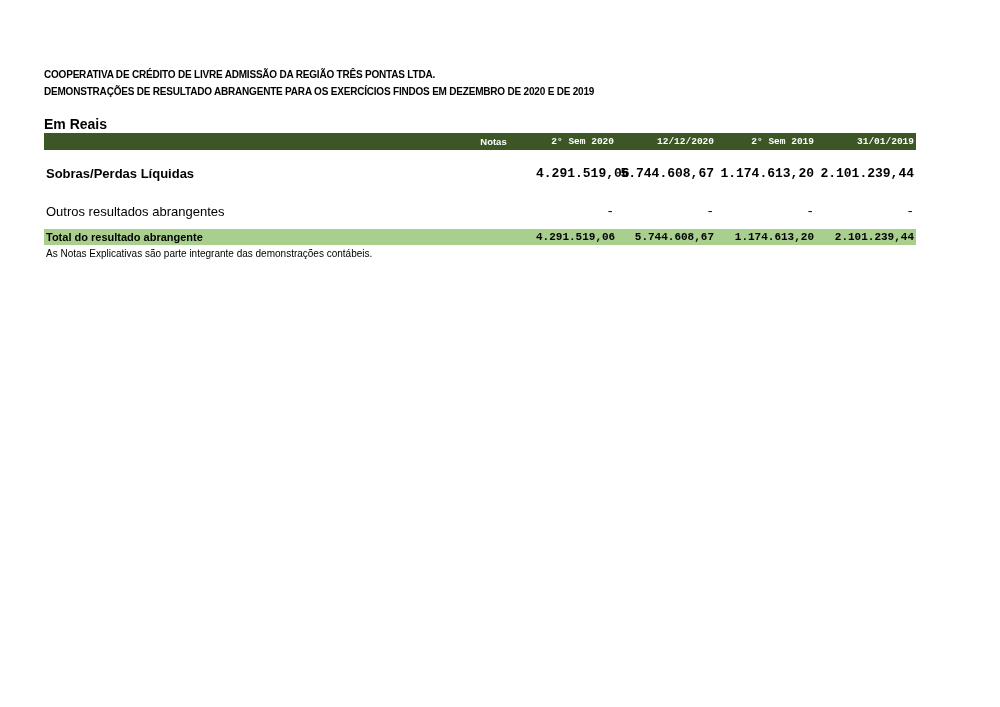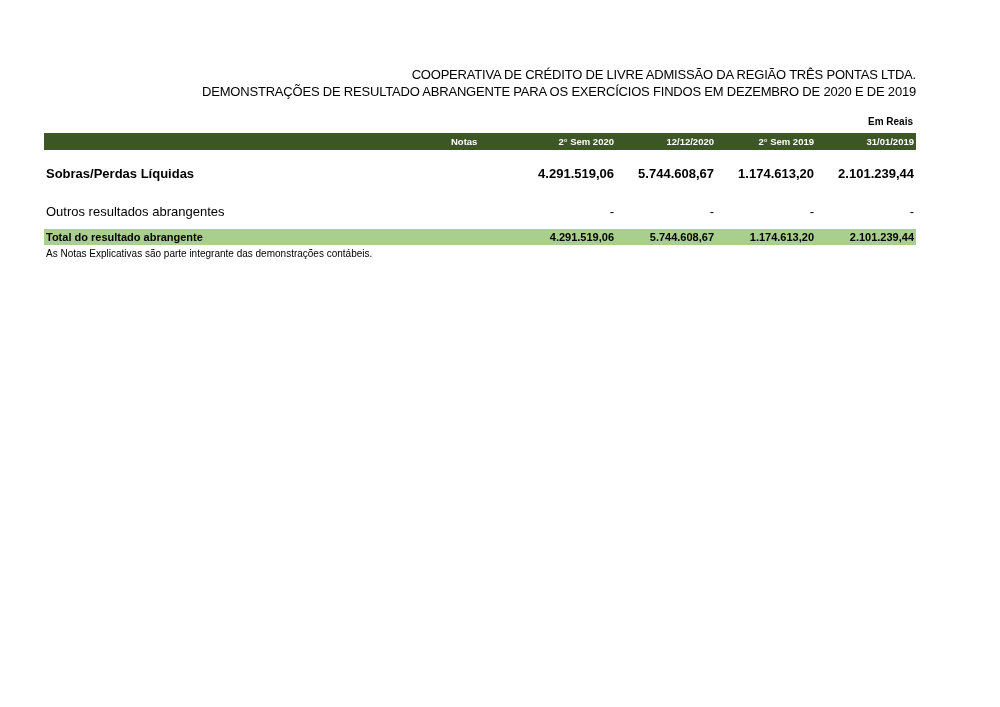--- a/index.html
+++ b/index.html
@@ -11,39 +11,39 @@
   *{box-sizing:border-box;}
   html,body{margin:0;padding:0;}
   body{
     width:1000px;height:707px;background:#ffffff;
     font-family:"Liberation Sans", sans-serif;color:var(--body-text);
   }
   .page{position:relative;width:1000px;height:707px;overflow:hidden;background:#ffffff;}
 
   .titles{
     position:absolute;left:44px;top:66px;width:872px;
-    text-align:right;font-weight:normal;font-size:13px;line-height:17px;
+    text-align:left;font-weight:bold;font-size:10px;line-height:17px;
     letter-spacing:-0.2px;white-space:nowrap;
   }
   .currency{
     position:absolute;left:44px;top:116px;width:869px;
-    text-align:right;font-weight:bold;font-size:10px;
+    text-align:left;font-weight:bold;font-size:14px;
   }
 
   .cols{
     position:absolute;left:44px;width:872px;
     display:grid;grid-template-columns:1fr 85px 80px 100px 100px 100px;
   }
   .thead{
     top:133px;height:17px;background:var(--header-bg);color:var(--header-text);
     font-weight:bold;font-size:9.5px;line-height:17px;
   }
   .hc-dra{text-align:center;padding-left:22px;margin-top:48px;}
-  .hc-center{}
-  .num{text-align:right;padding-right:2px;white-space:nowrap;}
+  .hc-center{text-align:center;}
+  .num{text-align:right;padding-right:2px;white-space:nowrap;font-family:Liberation Mono, monospace;}
   .label-cell{padding-left:2px;white-space:nowrap;}
 
   .trow{font-size:13px;height:14px;line-height:14px;}
   .trow.bold{font-weight:bold;}
   .row-1{top:167px;}
   .row-2{top:205px;}
 
   .total-row{
     top:229px;height:16px;line-height:16px;
     background:var(--total-bg);font-weight:bold;font-size:11px;

